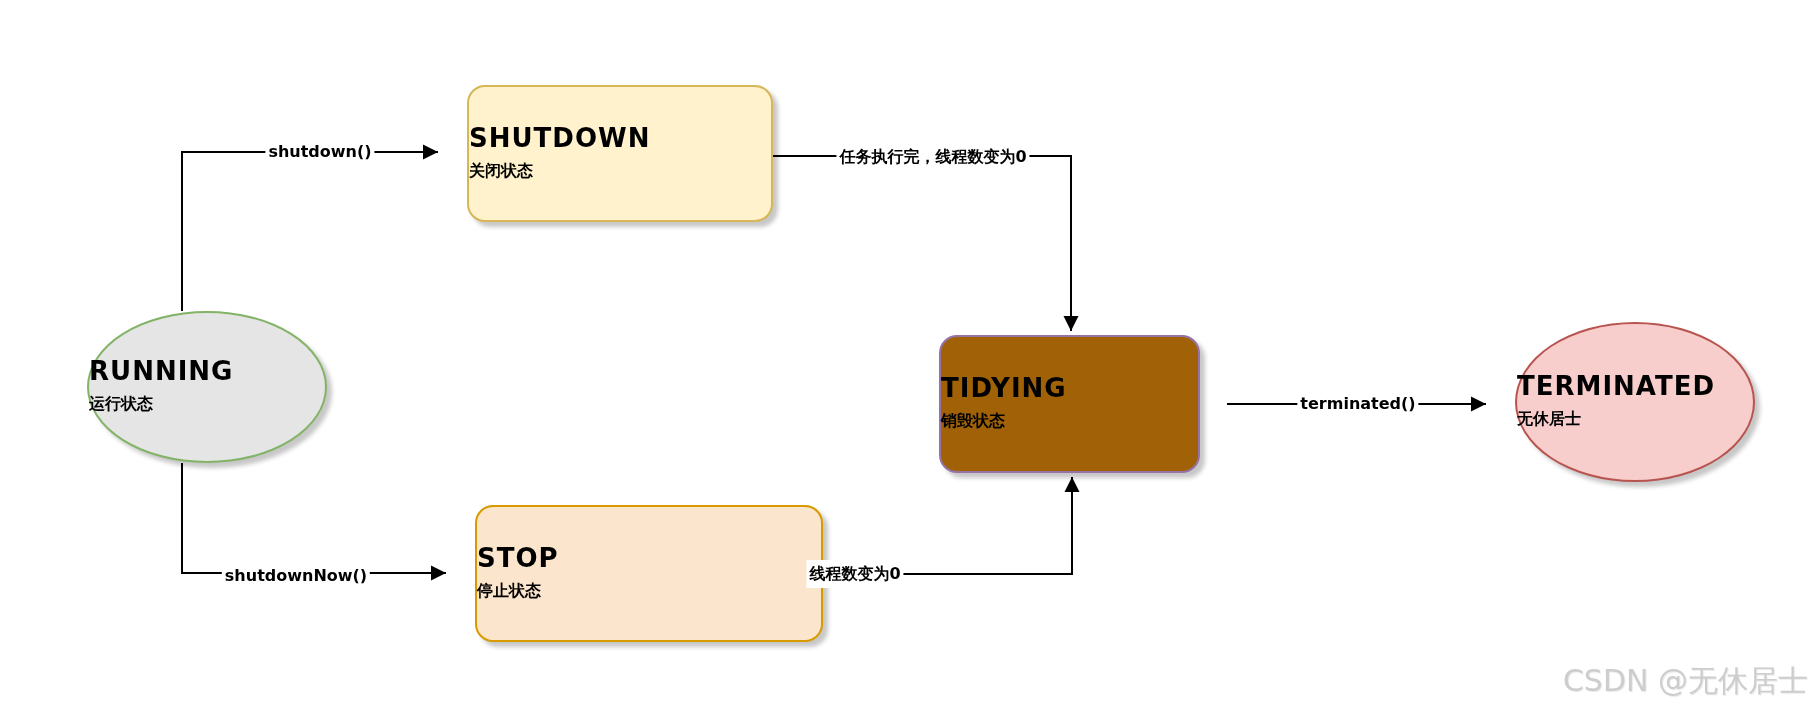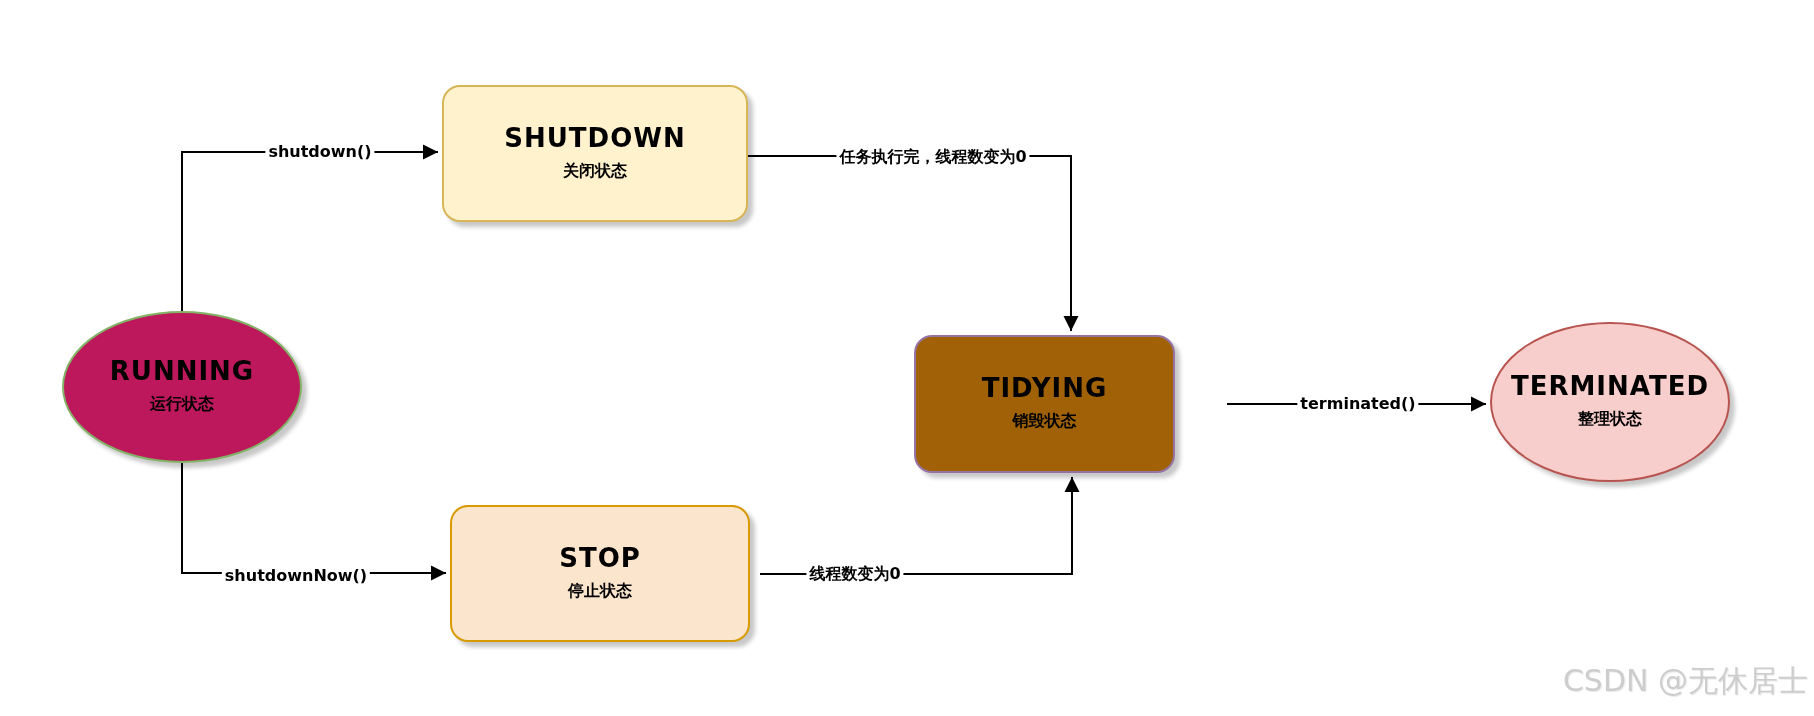--- a/index.html
+++ b/index.html
@@ -18,54 +18,55 @@
   #edge-layer {
     position: absolute;
     left: 0; top: 0;
     width: 1814px;
     height: 716px;
   }
   .node {
     position: absolute;
     display: flex;
     flex-direction: column;
-    align-items: center;
+    align-items: flex-start;
     justify-content: center;
     text-align: center;
     box-sizing: border-box;
     border-width: 2px;
     border-style: solid;
     box-shadow: 5px 5px 4px rgba(0,0,0,0.22);
+    margin-left: 25px;
   }
   .node .title {
     font-size: 26px;
     font-weight: bold;
     color: #000000;
     line-height: 33px;
     letter-spacing: 1px;
   }
   .node .subtitle {
     font-size: 16px;
     font-weight: bold;
     color: #000000;
     line-height: 31px;
   }
   .ellipse { border-radius: 50%; }
   .rect    { border-radius: 18px; }
 
   #node-running {
     left: 62px; top: 311px; width: 240px; height: 152px;
-    background: #be185d; border-color: #82b366;
+    background: #e5e5e5; border-color: #82b366;
   }
   #node-shutdown {
     left: 442px; top: 85px; width: 306px; height: 137px;
     background: #fff2cc; border-color: #d6b656;
   }
   #node-stop {
-    left: 450px; top: 505px; width: 300px; height: 137px;
+    left: 450px; top: 505px; width: 348px; height: 137px;
     background: #fce5cd; border-color: #d79b00;
   }
   #node-tidying {
     left: 914px; top: 335px; width: 261px; height: 138px;
     background: #a16207; border-color: #9673a6;
   }
   #node-terminated {
     left: 1490px; top: 322px; width: 240px; height: 160px;
     background: #f8cecc; border-color: #b85450;
   }
@@ -130,21 +131,21 @@
     <div class="subtitle">停止状态</div>
   </div>
 
   <div id="node-tidying" class="node rect">
     <div class="title">TIDYING</div>
     <div class="subtitle">销毁状态</div>
   </div>
 
   <div id="node-terminated" class="node ellipse">
     <div class="title">TERMINATED</div>
-    <div class="subtitle">整理状态</div>
+    <div class="subtitle">无休居士</div>
   </div>
 
   <div id="edge-label-1" class="edge-label">shutdown()</div>
   <div id="edge-label-2" class="edge-label">任务执行完，线程数变为0</div>
   <div id="edge-label-3" class="edge-label">shutdownNow()</div>
   <div id="edge-label-4" class="edge-label">线程数变为0</div>
   <div id="edge-label-5" class="edge-label">terminated()</div>
 
   <div id="watermark">CSDN @无休居士</div>
 

